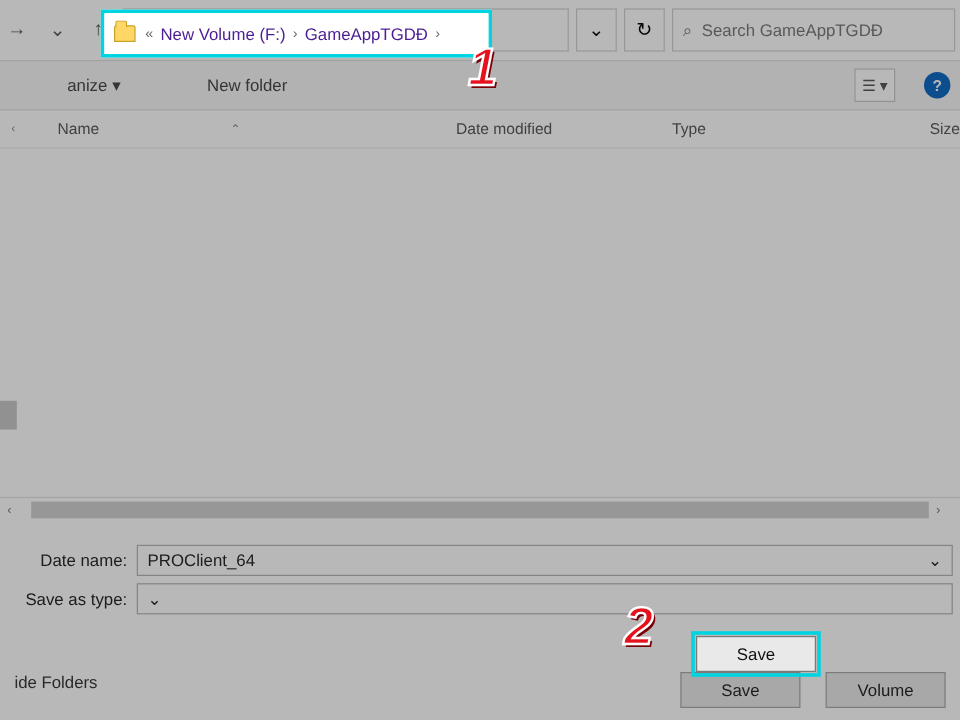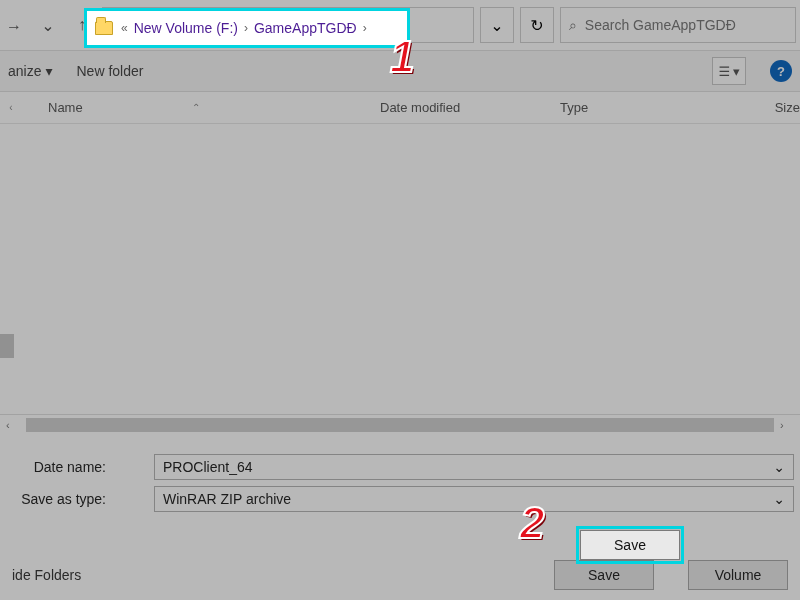--- a/index.html
+++ b/index.html
@@ -76,21 +76,21 @@
   .toolbar-row {
     height: 42px;
     border-top: 1px solid #e0e0e0;
     border-bottom: 1px solid #e0e0e0;
     background: #f6f6f6;
     display: flex; align-items: center;
     padding: 0 8px;
     gap: 24px;
     position: relative;
   }
-  .tool-item { font-size: 14px; color: #444; display: flex; align-items: center; gap: 4px; }
+  .tool-item { font-size: 14px; color: #444; display: flex; align-items: center; gap: 4px; margin-left: 48px; }
   .spacer { flex: 1; }
   .view-btn {
     width: 34px; height: 28px;
     border: 1px solid #c9c9c9;
     display: flex; align-items: center; justify-content: center;
     font-size: 13px; color: #555; background: #fff;
   }
   .help-circle {
     width: 22px; height: 22px; border-radius: 50%;
     background: #0a66c2; color: #fff;
@@ -140,28 +140,28 @@
   
   .field-row {
     display: flex; align-items: center;
     padding: 6px 6px 0 6px; gap: 8px;
   }
   .field-label { width: 100px; text-align: right; font-size: 14px; color: #222; }
   .field-input {
     flex: 1; height: 26px;
     border: 1px solid #b5b5b5;
     display: flex; align-items: center; justify-content: space-between;
-    padding: 0 8px; font-size: 14px; color:#222; background:#fff;margin-left:40px;
+    padding: 0 8px; font-size: 14px; color:#222; background:#fff;
   }
 
   
   .bottom-row {
     position: absolute; left: 0; right: 0; bottom: 10px;
-    display: flex; align-items: center;
-    padding: 0 12px; gap: 34px;
+    display: flex; 
+    padding: 0 12px; gap: 21px;
   }
   .hide-folders { font-size: 14px; color:#333; }
   .btn {
     width: 100px; height: 30px;
     border: 1px solid #a8a8a8;
     background: #e9e9e9;
     display: flex; align-items: center; justify-content: center;
     font-size: 14px; color:#222;
   }
 
@@ -288,21 +288,20 @@
   <div class="field-row" style="margin-top:14px;">
     <div class="field-label">Date name:</div>
     <div class="field-input">
       <span>PROClient_64</span>
       <span>⌄</span>
     </div>
   </div>
   <div class="field-row">
     <div class="field-label">Save as type:</div>
     <div class="field-input">
-      <span>WinRAR ZIP archive</span>
       <span>⌄</span>
     </div>
   </div>
 
   <div class="bottom-row">
     <span class="hide-folders">ide Folders</span>
     <div class="spacer"></div>
     <div class="btn">
         <span>Save</span>
       </div>

